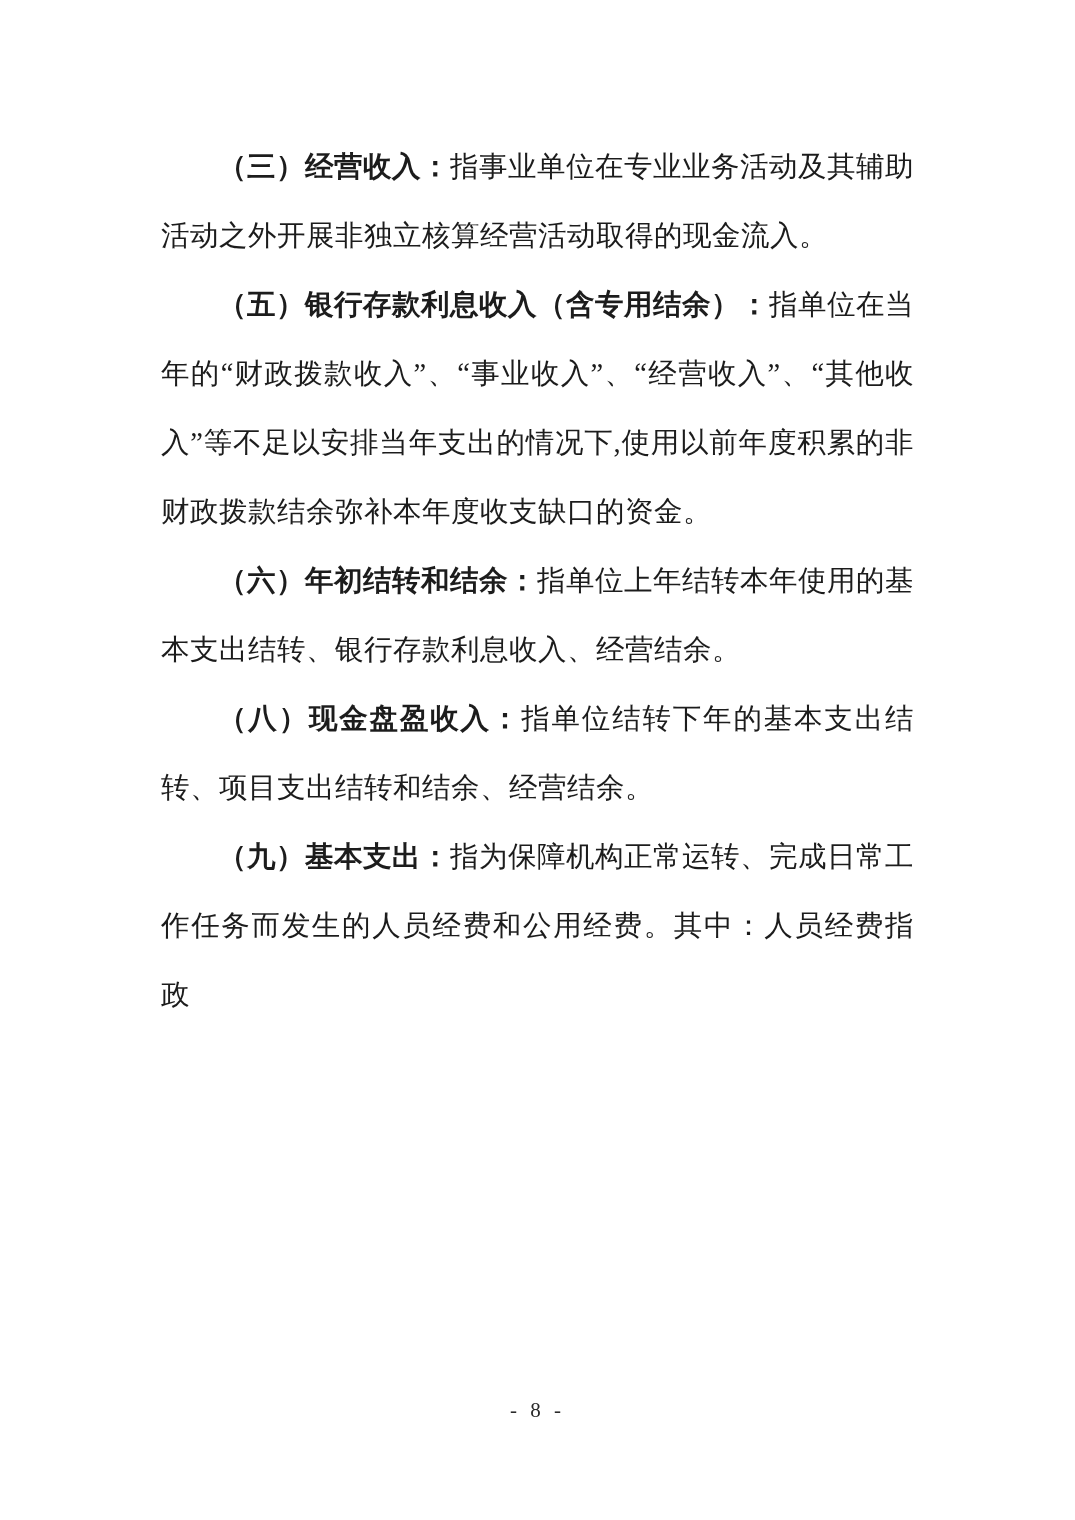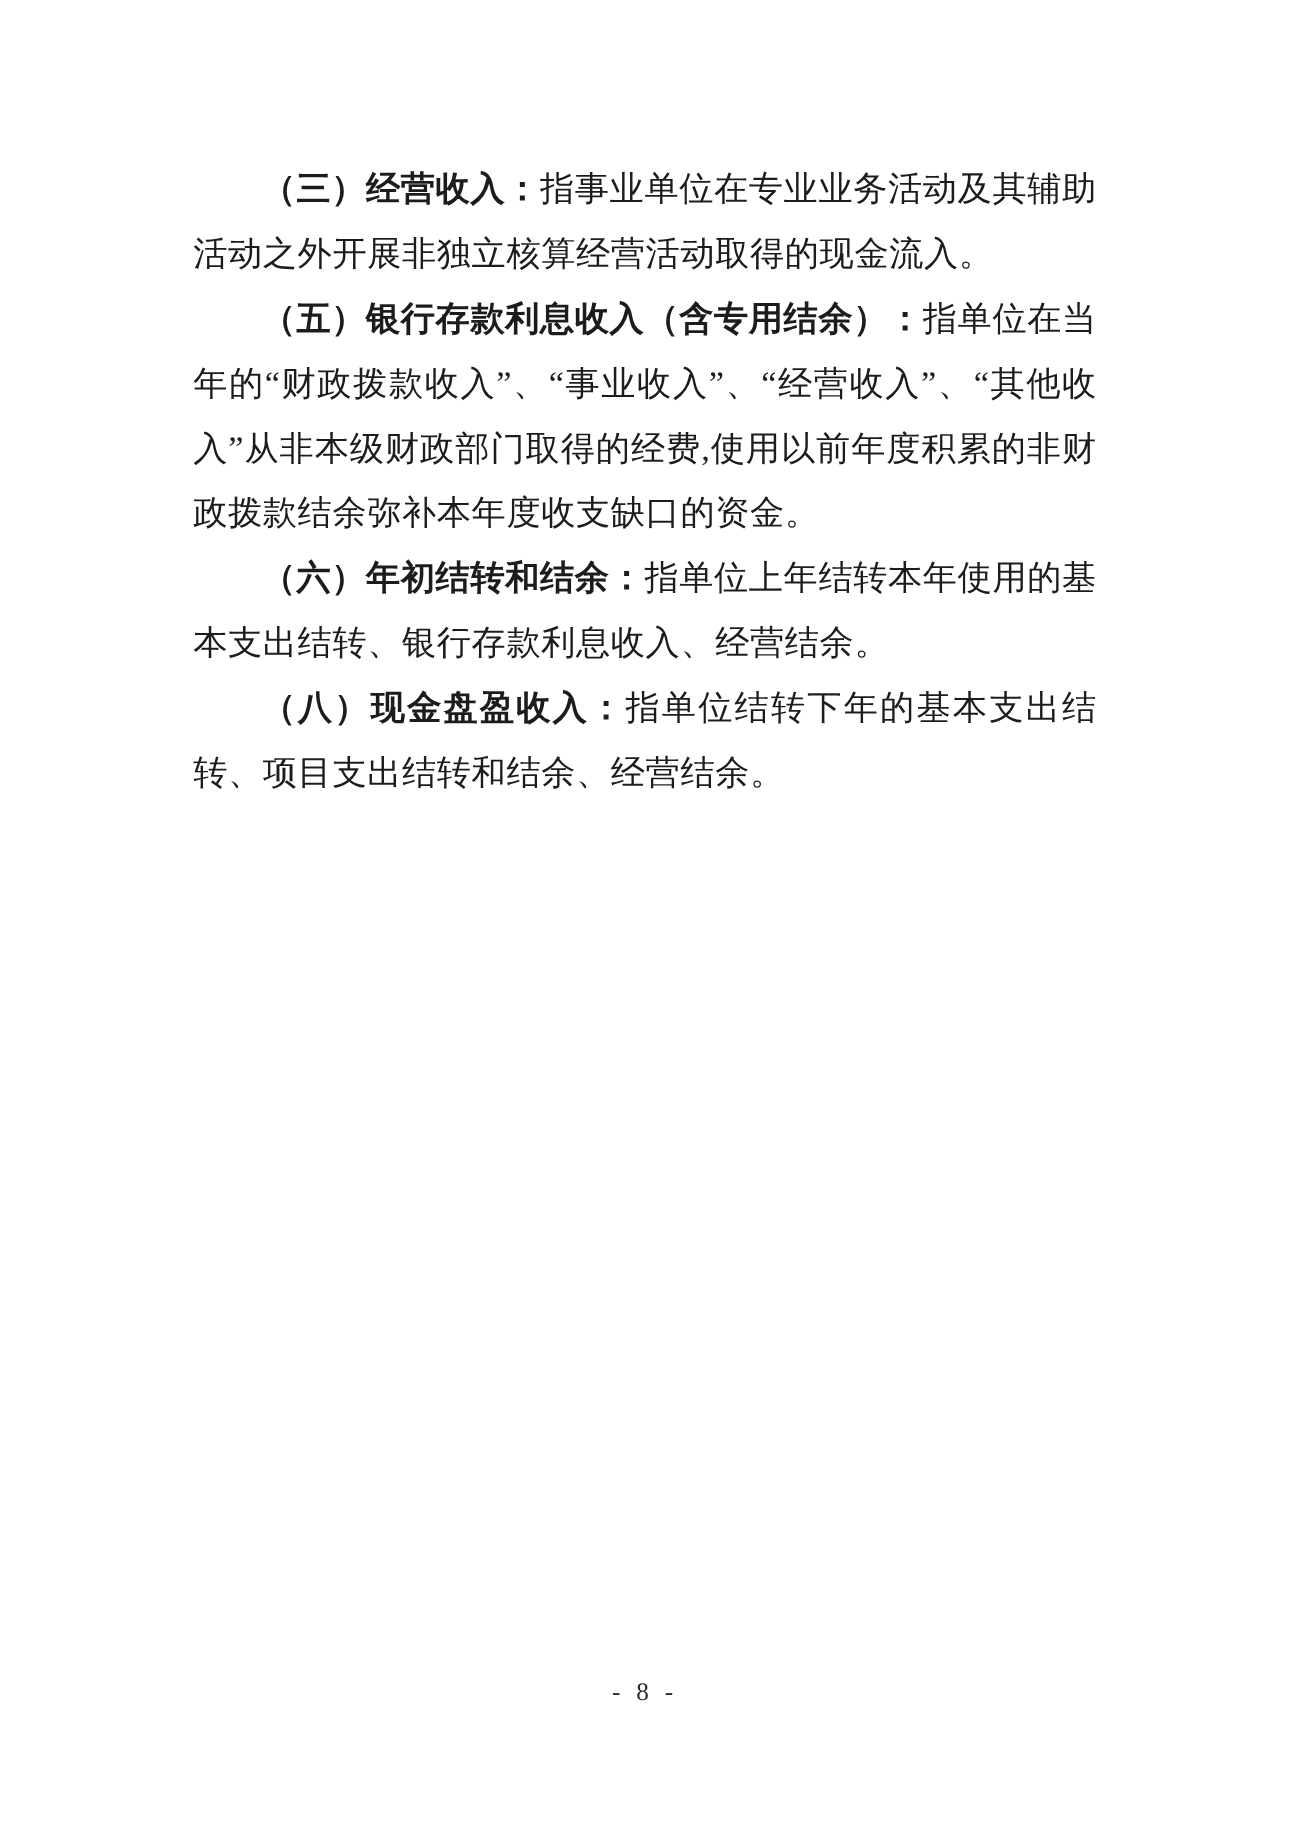--- a/index.html
+++ b/index.html
@@ -24,21 +24,21 @@
     position: absolute;
     left: 161px;
     top: 132px;
     width: 753px;
   }
   .para {
     margin: 0;
     padding: 0;
     text-indent: 2em;
     font-size: 28.5px;
-    line-height: 54px;
+    line-height: 69px;
     text-align: justify;
     text-justify: inter-ideograph;
     letter-spacing: 0.5px;
     word-break: break-all;
   }
   .para .lead {
     font-weight: 700;
   }
   .footer {
     position: absolute;
@@ -53,24 +53,25 @@
 </style>
 </head>
 <body>
 
 <div class="page">
   <div class="text-block">
 
     <p class="para"><span class="lead">（三）经营收入：</span><span>指事业单位在专业业务活动及其辅助活动之外开展非独立核算经营活动取得的现金流入。</span></p>
 
 
-    <p class="para"><span class="lead">（五）银行存款利息收入（含专用结余）：</span><span>指单位在当年的“财政拨款收入”、“事业收入”、“经营收入”、“其他收入”从非本级财政部门取得的经费,使用以前年度积累的非财政拨款结余弥补本年度收支缺口的资金。</span></p>
+    <p class="para"><span class="lead">（五）银行存款利息收入（含专用结余）：</span><span>指单位在当年的“财政拨款收入”、“事业收入”、“经营收入”、“其他收入”等不足以安排当年支出的情况下,使用以前年度积累的非财政拨款结余弥补本年度收支缺口的资金。</span></p>
 
     <p class="para"><span class="lead">（六）年初结转和结余：</span><span>指单位上年结转本年使用的基本支出结转、银行存款利息收入、经营结余。</span></p>
 
 
     <p class="para"><span class="lead">（八）现金盘盈收入：</span><span>指单位结转下年的基本支出结转、项目支出结转和结余、经营结余。</span></p>
 
+    <p class="para"><span class="lead">（九）基本支出：</span><span>指为保障机构正常运转、完成日常工作任务而发生的人员经费和公用经费。其中：人员经费指政</span></p>
 
   </div>
 
   <div class="footer">- 8 -</div>
 </div>
 
 </body></html>

